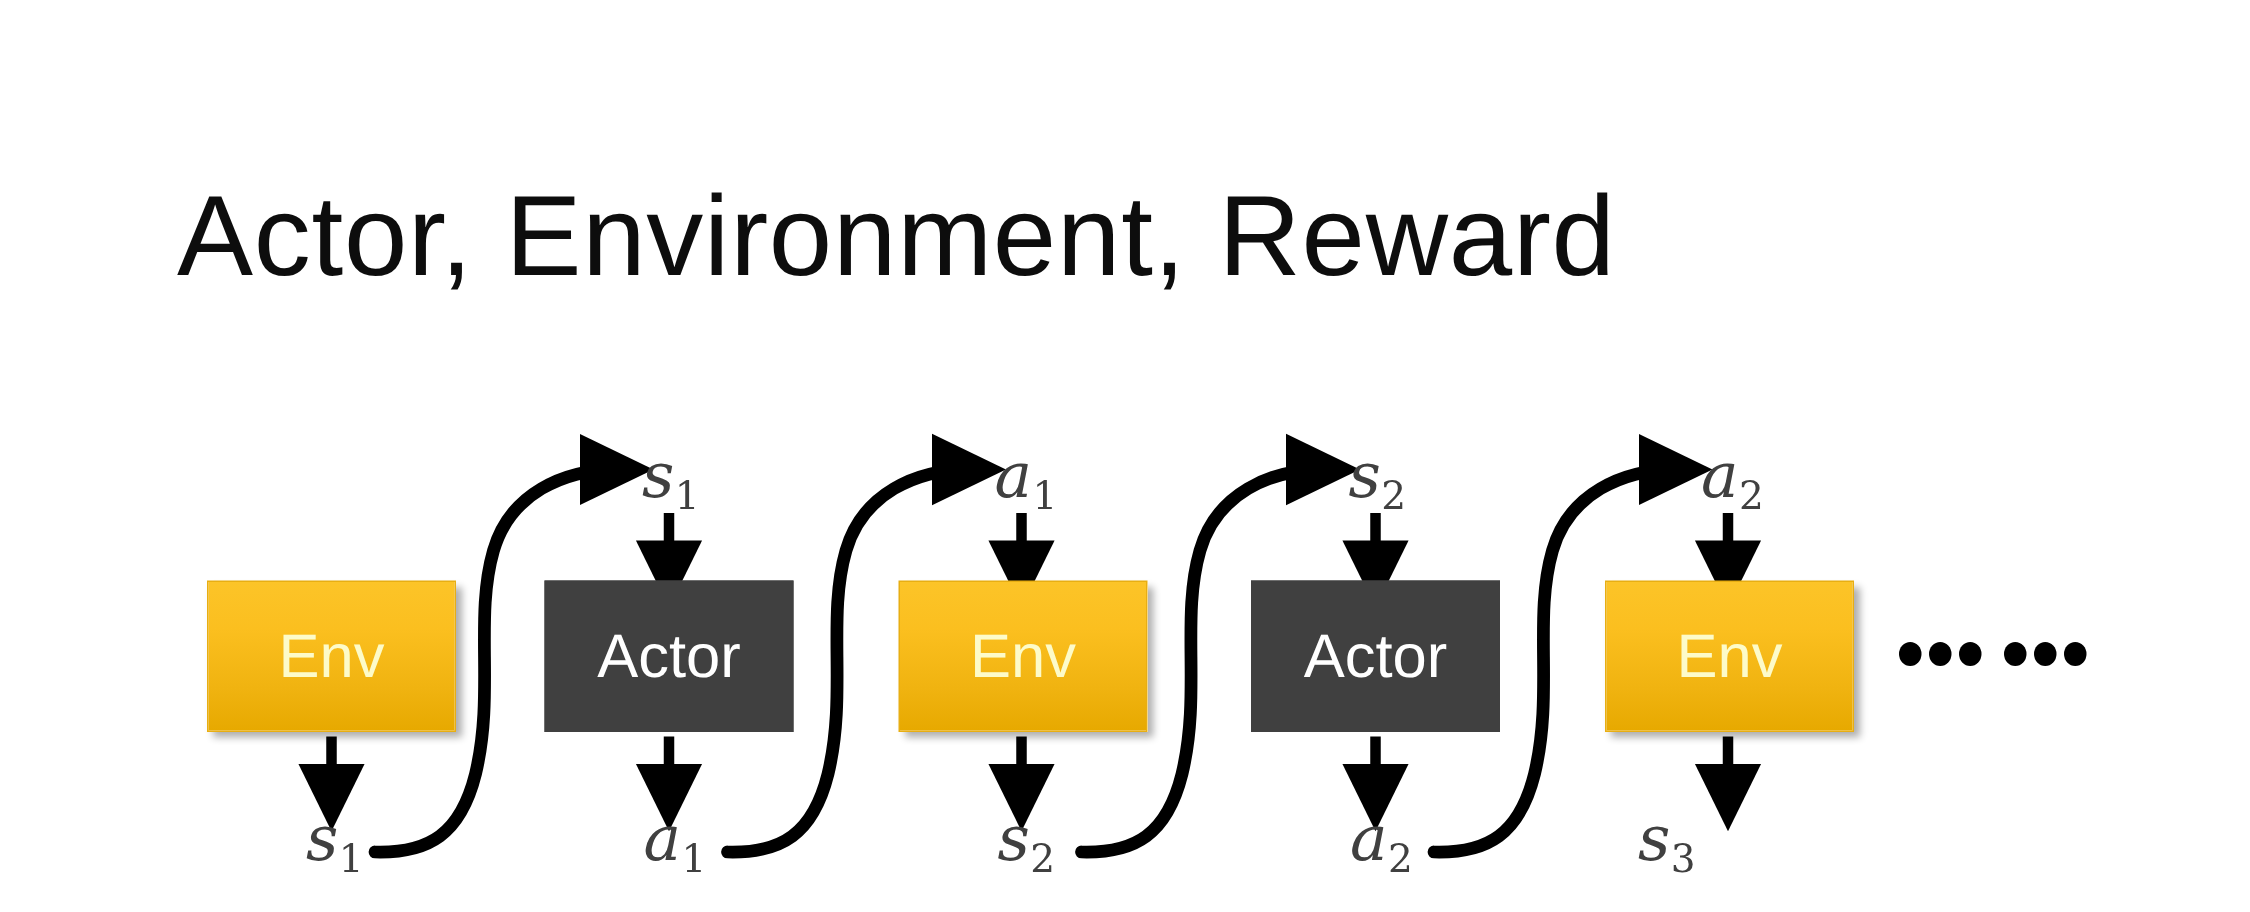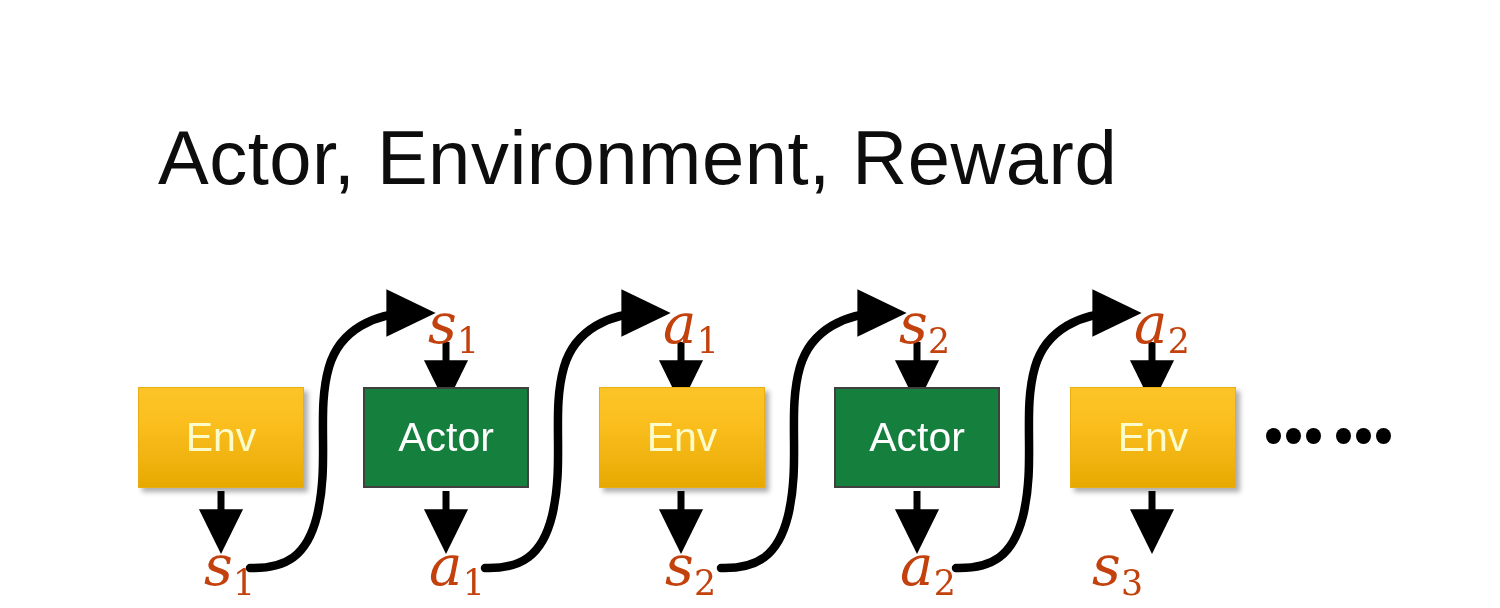--- a/index.html
+++ b/index.html
@@ -25,21 +25,20 @@
     position: absolute;
     left: 118px;
     top: 118px;
     font-family: "Liberation Sans", sans-serif;
     font-size: 76px;
     font-weight: 300;
     letter-spacing: 0.5px;
     color: #0d0d0d;
     white-space: nowrap;
     line-height: 1.05;
-    margin-left: 40px;
   }
 
   
   #diagram {
     position: absolute;
     left: 0;
     top: 0;
     width: 1500px;
     height: 608px;
   }
@@ -65,32 +64,32 @@
     line-height: 1;
     user-select: none;
   }
   .node-env {
     background: linear-gradient(180deg, #fcc428 0%, #fbbf1f 32%, #f0b310 72%, #e7a900 100%);
     color: #fdfbc9;
     border: 1px solid #e8ae12;
     box-shadow: 4px 4px 5px rgba(0,0,0,0.32);
   }
   .node-actor {
-    background: #15803d;
+    background: #404040;
     color: #ffffff;
-    border: 2px solid #404040;
+    border: 4px solid #404040;
   }
 
   
   .mlabel {
     position: absolute;
     font-family: "DejaVu Serif", "Liberation Serif", serif;
     font-style: italic;
-    font-size: 56px;
-    color: #c2410c;
+    font-size: 42px;
+    color: #404040;
     white-space: nowrap;
     user-select: none;
     line-height: 1;
   }
   .mlabel sub {
     font-size: 0.62em;
     font-style: normal;
     vertical-align: baseline;
     position: relative;
     top: 0.30em;

